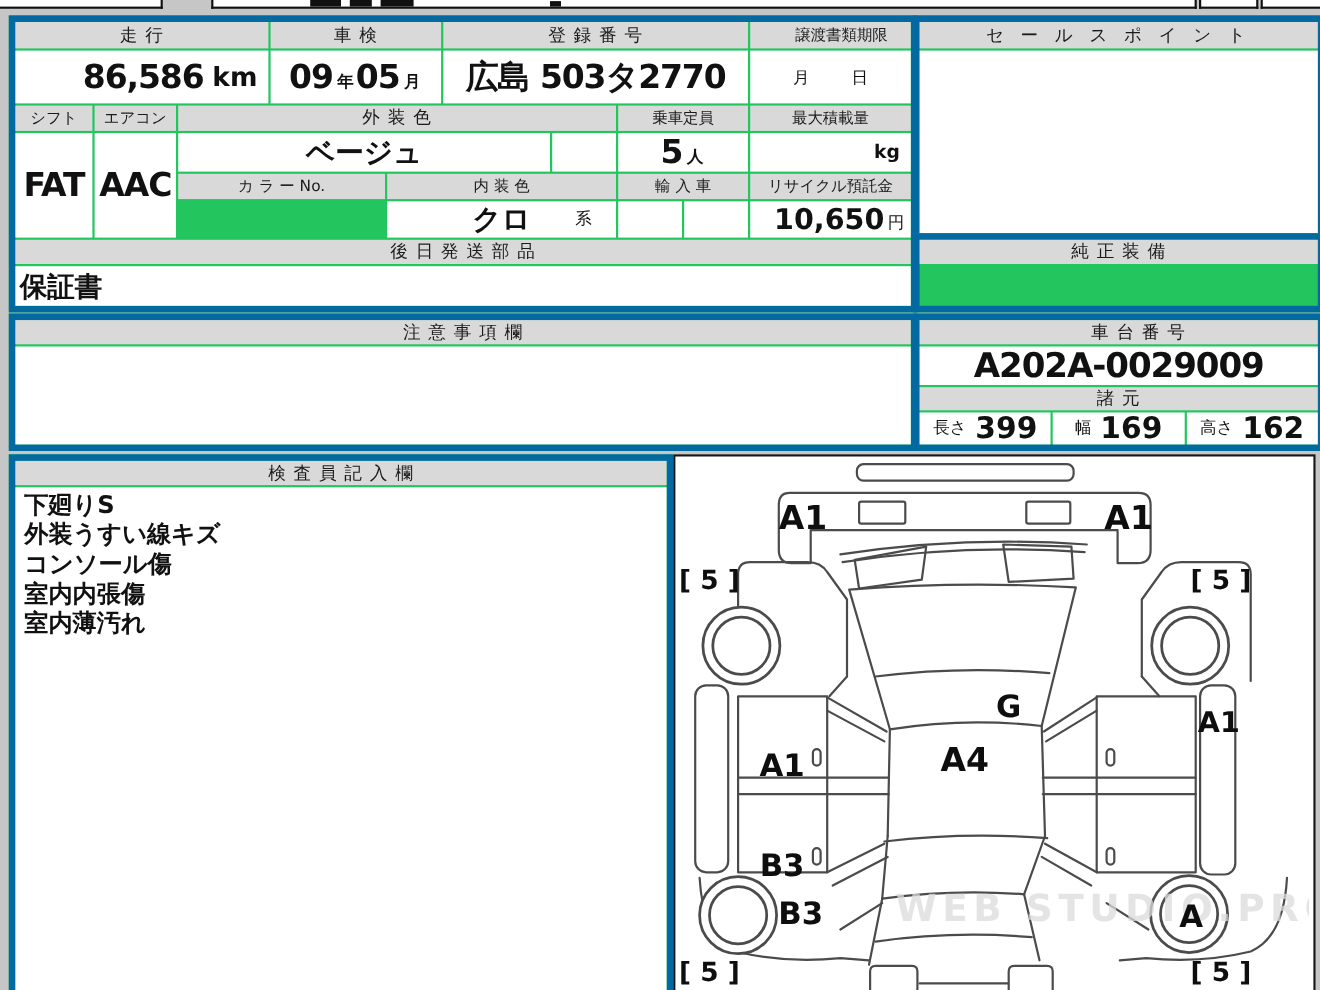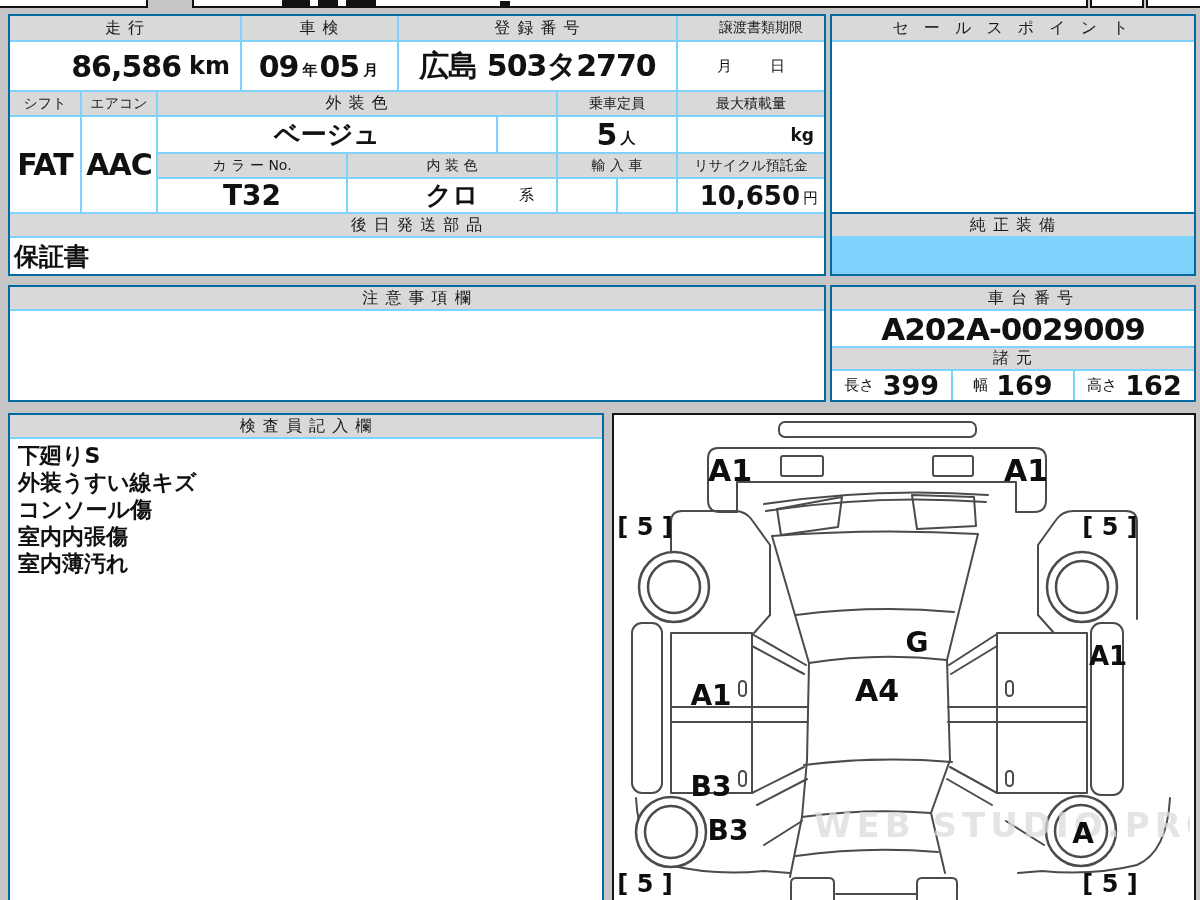--- a/index.html
+++ b/index.html
@@ -1,20 +1,20 @@
 <!DOCTYPE html>
 <html><head>
 <meta charset="utf-8">
 <style>
   html,body{margin:0;padding:0;}
   #page{
     position:relative;width:1200px;height:900px;background:#c6c6c6;
     overflow:hidden;font-family:"DejaVu Sans","Liberation Sans",sans-serif;color:#111;
   }
-  .tbl{position:absolute;display:grid;background:#7dd3fc;border:2px solid #0369a1;gap:2px;}
+  .tbl{position:absolute;display:grid;background:#22c55e;border:6px solid #0369a1;gap:2px;}
   .cell{background:#fff;display:flex;align-items:center;justify-content:center;overflow:hidden;position:relative;}
   .hdr{background:#d9d9d9;font-size:16px;color:#1a1a1a;letter-spacing:1px;white-space:nowrap;}
   .hdr-sm{font-size:14px;letter-spacing:0;}
   .val-big{font-weight:bold;font-size:30px;letter-spacing:-1px;white-space:nowrap;}
   .val-med{font-weight:bold;font-size:26px;white-space:nowrap;}
   .unit{font-weight:bold;font-size:15px;margin:8px 2px 0 4px;}
   .unit-plain{font-size:15px;}
   .right{justify-content:flex-end;padding-right:10px;}
   .left{justify-content:flex-start;padding-left:8px;}
   .toppiece{position:absolute;background:#fff;}
@@ -85,23 +85,20 @@
     </div>
     <div class="cell right" style="grid-column:10/11;padding-left:24px;">
       <span style="font-weight:bold;font-size:17px;">kg</span>
     </div>
 
     <div class="cell hdr hdr-sm" style="grid-column:3/5;">カ ラ ー No.</div>
     <div class="cell hdr hdr-sm" style="grid-column:5/8;">内 装 色</div>
     <div class="cell hdr hdr-sm" style="grid-column:8/10;">輸 入 車</div>
     <div class="cell hdr hdr-sm" style="grid-column:10/11;">リサイクル預託金</div>
 
-    <div class="cell" style="grid-column:3/5;">
-      <span style="font-weight:bold;font-size:28px;">T32</span>
-    </div>
     <div class="cell" style="grid-column:5/8;">
       <span class="val-med">クロ</span>
       <span style="position:absolute;right:22px;font-size:15px;">系</span>
     </div>
     <div class="cell" style="grid-column:8/9;"></div>
     <div class="cell" style="grid-column:9/10;"></div>
     <div class="cell right" style="grid-column:10/11;padding-right:6px;">
       <span class="val-med">10,650</span>
       <span style="font-size:15px;margin:6px 0 0 3px;">円</span>
     </div>

